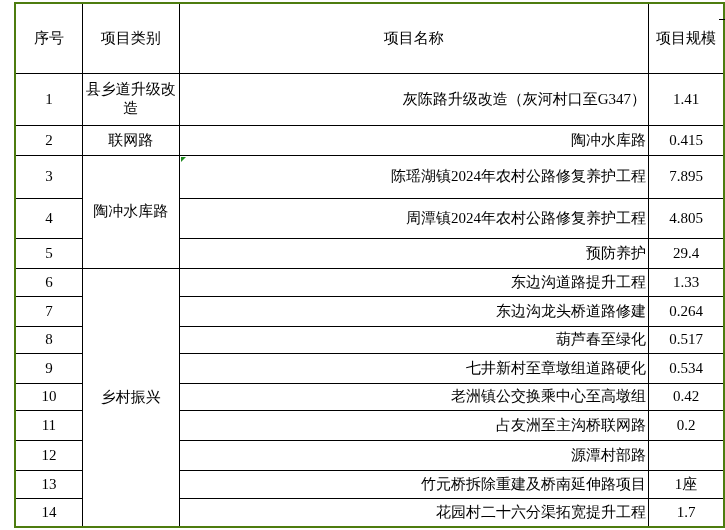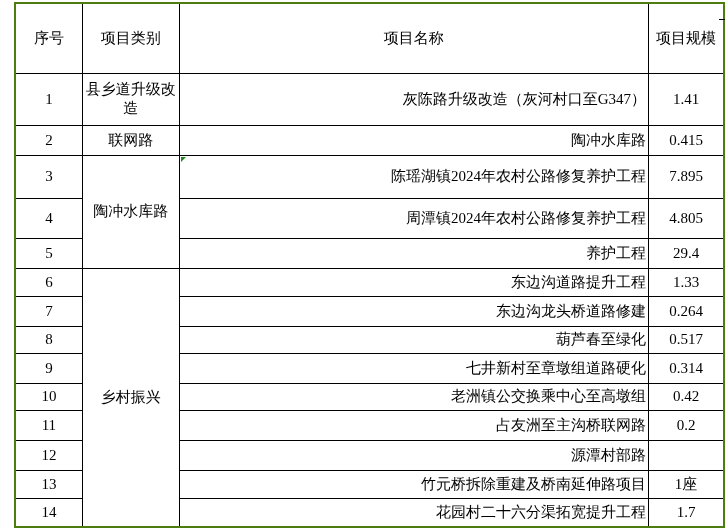--- a/index.html
+++ b/index.html
@@ -102,21 +102,21 @@
   </tr>
 
   <tr style="height:40px">
     <td>4</td>
     <td class="name-cell">周潭镇2024年农村公路修复养护工程</td>
     <td>4.805</td>
   </tr>
 
   <tr style="height:30px">
     <td>5</td>
-    <td class="name-cell">养护工程</td>
+    <td class="name-cell">预防养护</td>
     <td>29.4</td>
   </tr>
 
   <tr style="height:28px">
     <td>6</td>
     <td class="category-cell" rowspan="9">乡村振兴</td>
     <td class="name-cell">东边沟道路提升工程</td>
     <td>1.33</td>
   </tr>
 
@@ -128,21 +128,21 @@
 
   <tr style="height:27px">
     <td>8</td>
     <td class="name-cell">葫芦春至绿化</td>
     <td>0.517</td>
   </tr>
 
   <tr style="height:30px">
     <td>9</td>
     <td class="name-cell">七井新村至章墩组道路硬化</td>
-    <td>0.314</td>
+    <td>0.534</td>
   </tr>
 
   <tr style="height:27px">
     <td>10</td>
     <td class="name-cell">老洲镇公交换乘中心至高墩组</td>
     <td>0.42</td>
   </tr>
 
   <tr style="height:30px">
     <td>11</td>

